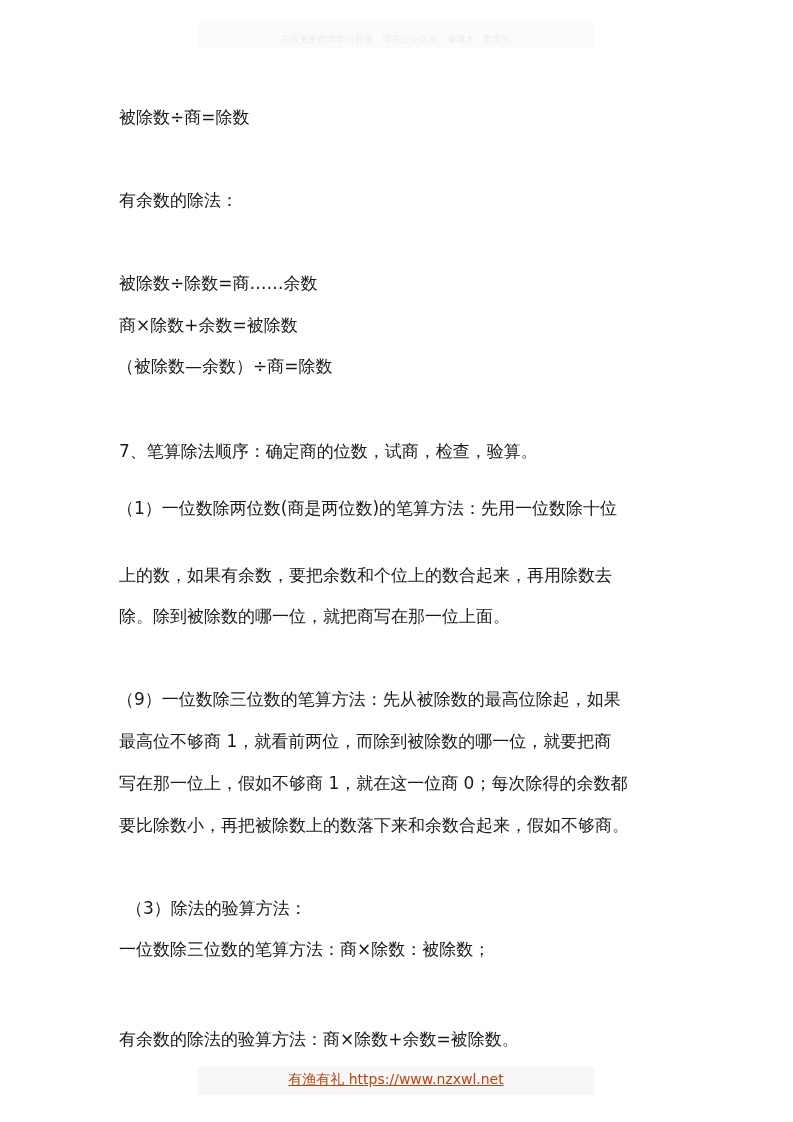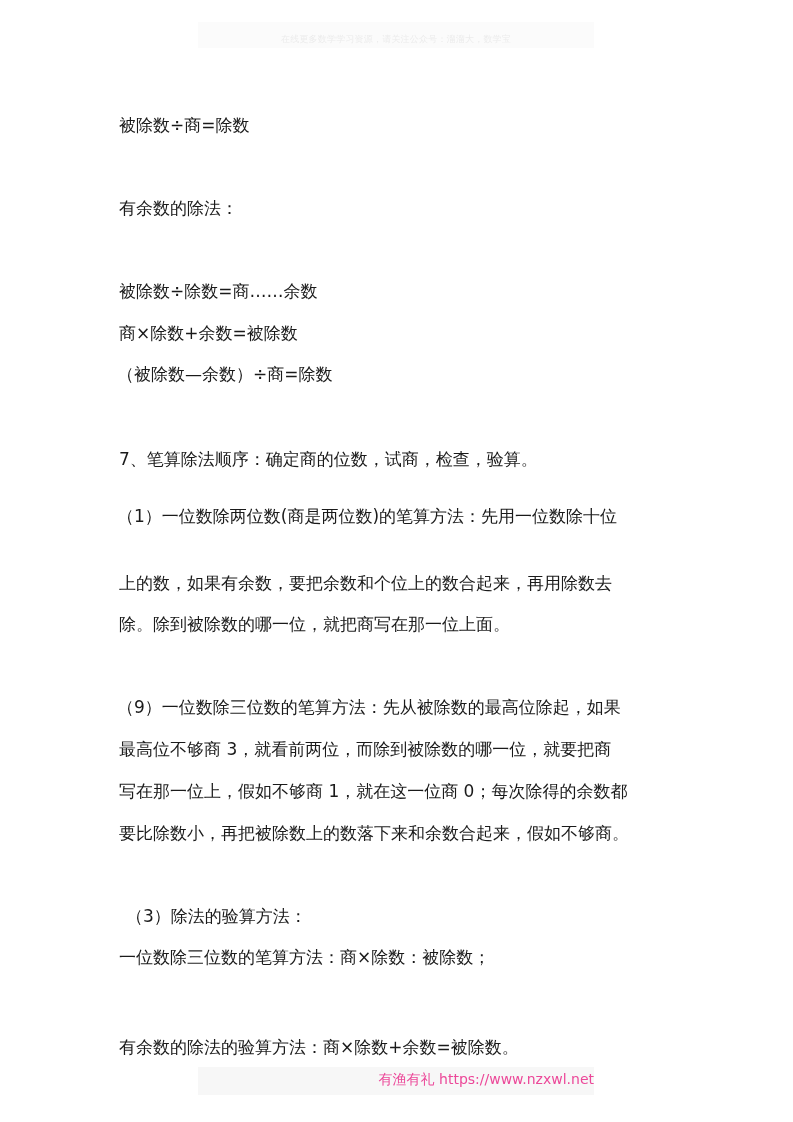--- a/index.html
+++ b/index.html
@@ -2,43 +2,43 @@
 <html><head>
 <meta charset="utf-8">
 <style>
   html, body { margin: 0; padding: 0; background: #ffffff; }
   body { width: 793px; height: 1122px; position: relative; overflow: hidden;
          font-family: "DejaVu Sans", "Liberation Sans", sans-serif; color: #1a1a1a; }
   .header-band { position: absolute; left: 198px; top: 22px; width: 396px; height: 26px;
                  background: #fbfbfb; }
   .header-text { position: absolute; left: 198px; top: 33px; width: 396px; text-align: center;
                  font-size: 9px; color: #ececec; letter-spacing: 0.2px; }
-  .line { position: absolute; left: 119px; font-size: 17px; line-height: 20px; white-space: nowrap; margin-top: 8px; }
+  .line { position: absolute; left: 119px; font-size: 17px; line-height: 20px; white-space: nowrap; }
   .footer-band { position: absolute; left: 198px; top: 1067px; width: 396px; height: 28px;
                  background: #f7f7f7; }
-  .footer-text { position: absolute; left: 198px; top: 1071px; width: 396px; text-align: right;
-                 font-size: 14px; color: #ec4899; }
+  .footer-text { position: absolute; left: 198px; top: 1071px; width: 396px; text-align: center;
+                 font-size: 14px; color: #c2410c; text-decoration: underline; }
 </style>
 </head>
 <body>
 
 <div class="header-band"></div>
 <div class="header-text">在线更多数学学习资源，请关注公众号：溜溜大，数学宝</div>
 
 <div class="line" style="top:107px">被除数÷商=除数</div>
 <div class="line" style="top:190px">有余数的除法：</div>
 <div class="line" style="top:273px">被除数÷除数=商……余数</div>
 <div class="line" style="top:315px">商×除数+余数=被除数</div>
 <div class="line" style="top:356px;left:117px">（被除数—余数）÷商=除数</div>
 <div class="line" style="top:441px">7、笔算除法顺序：确定商的位数，试商，检查，验算。</div>
 <div class="line" style="top:498px;left:117px">（1）一位数除两位数(商是两位数)的笔算方法：先用一位数除十位</div>
 <div class="line" style="top:565px">上的数，如果有余数，要把余数和个位上的数合起来，再用除数去</div>
 <div class="line" style="top:606px">除。除到被除数的哪一位，就把商写在那一位上面。</div>
 <div class="line" style="top:689px;left:117px">（9）一位数除三位数的笔算方法：先从被除数的最高位除起，如果</div>
-<div class="line" style="top:731px">最高位不够商 3，就看前两位，而除到被除数的哪一位，就要把商</div>
+<div class="line" style="top:731px">最高位不够商 1，就看前两位，而除到被除数的哪一位，就要把商</div>
 <div class="line" style="top:773px">写在那一位上，假如不够商 1，就在这一位商 0；每次除得的余数都</div>
 <div class="line" style="top:815px">要比除数小，再把被除数上的数落下来和余数合起来，假如不够商。</div>
 <div class="line" style="top:898px;left:126px">（3）除法的验算方法：</div>
 <div class="line" style="top:939px">一位数除三位数的笔算方法：商×除数：被除数；</div>
 <div class="line" style="top:1029px">有余数的除法的验算方法：商×除数+余数=被除数。</div>
 
 <div class="footer-band"></div>
 <div class="footer-text">有渔有礼 https://www.nzxwl.net</div>
 
 </body></html>

